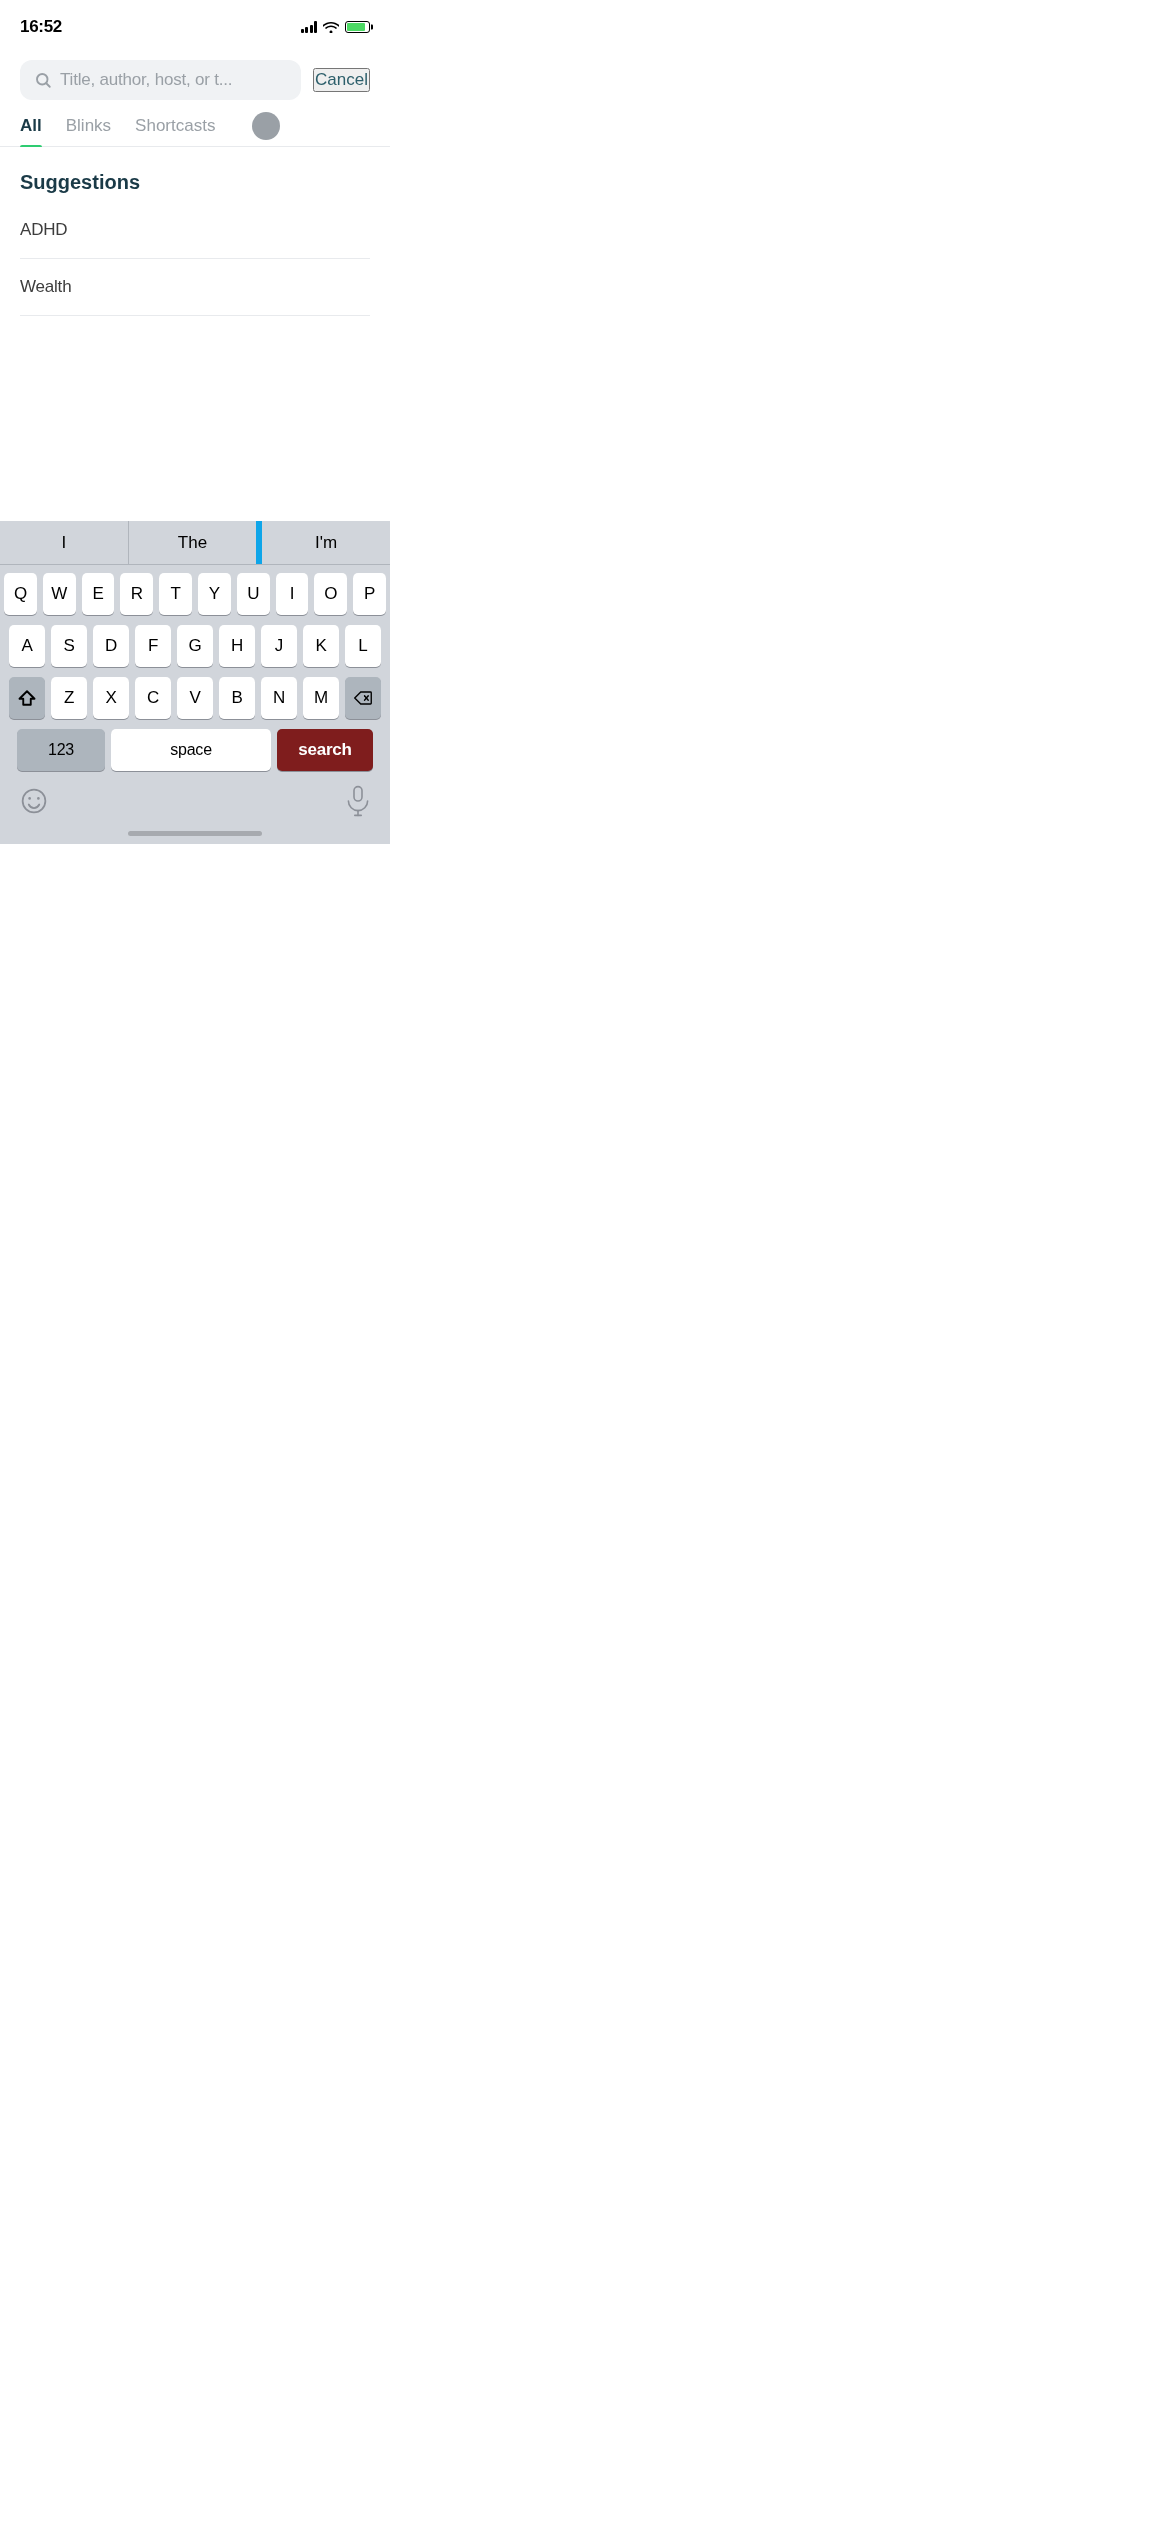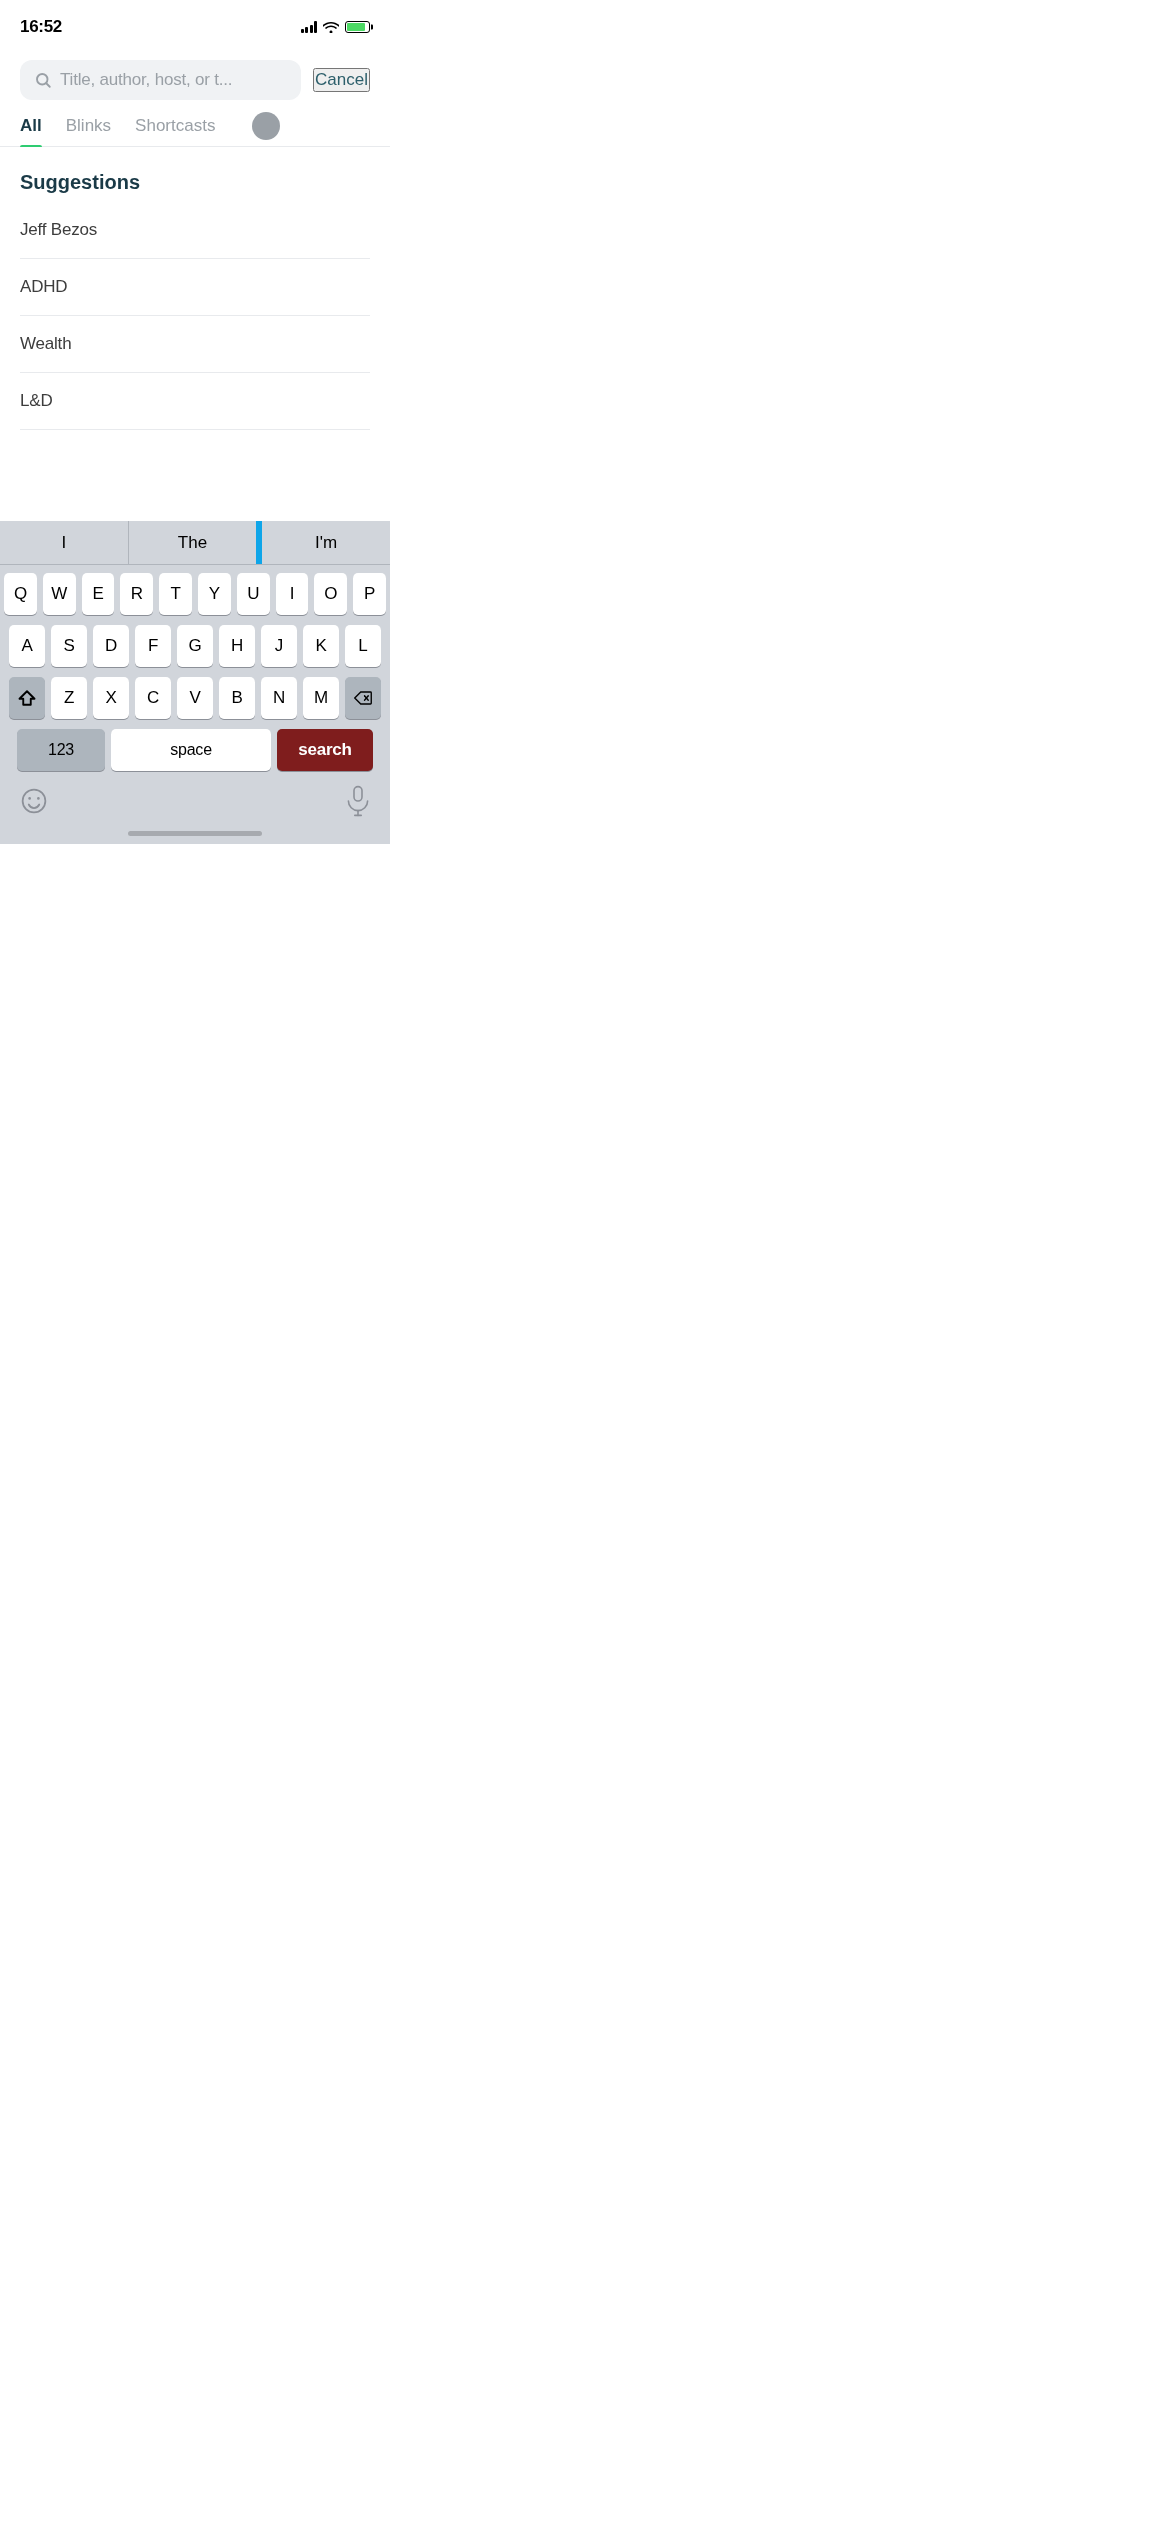--- a/index.html
+++ b/index.html
@@ -376,30 +376,24 @@
   <div class="tab">
     <span>Shortcasts</span>
   </div>
 </div>
 
 <div class="shortcast-dot"></div>
 
 <div class="suggestions-section">
   <div class="suggestions-title">Suggestions</div>
   <div class="suggestion-item">
-    <span class="suggestion-text">Jeff Bezos</span>
-  </div>
-  <div class="suggestion-item">
     <span class="suggestion-text">ADHD</span>
   </div>
   <div class="suggestion-item">
     <span class="suggestion-text">Wealth</span>
-  </div>
-  <div class="suggestion-item">
-    <span class="suggestion-text">L&amp;D</span>
   </div>
 </div>
 
 <div class="keyboard-area">
 
   <div class="keyboard-suggestions">
     <div class="keyboard-suggestion-item">
       <span>I</span>
     </div>
     <div class="keyboard-suggestion-item">

